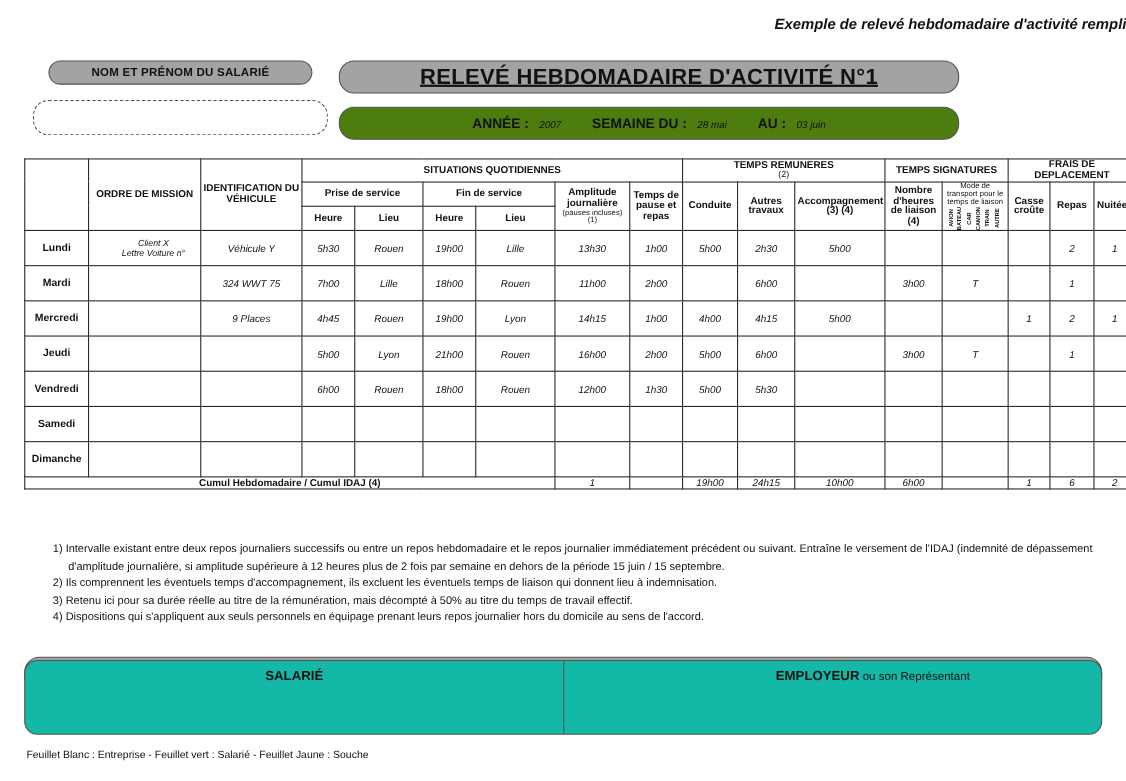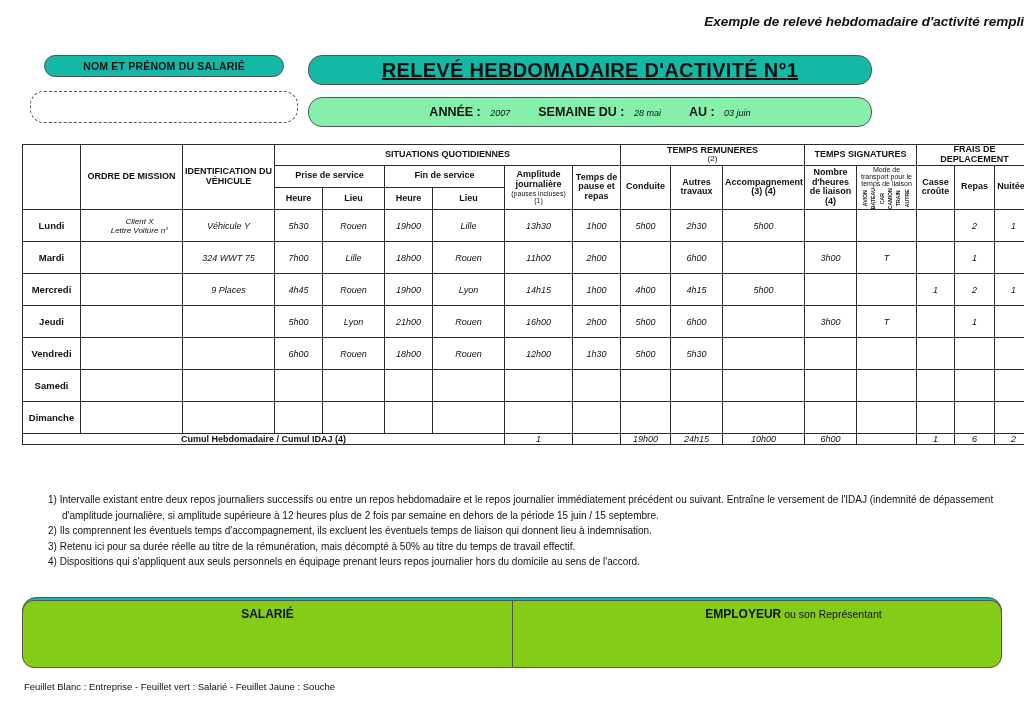--- a/index.html
+++ b/index.html
@@ -16,35 +16,35 @@
   
   .doc-caption{
     position:absolute;left:0;right:0;top:14px;
     text-align:right;
     font-style:italic;font-weight:bold;font-size:13.5px;
   }
 
   .header-zone{position:absolute;left:22px;top:55px;width:980px;height:78px;}
 
   .pill{
-    border:1px solid #555;border-radius:14px;background:#14b8a6;
+    border:1px solid #555;border-radius:14px;background:#a3a3a3;
     display:flex;align-items:center;justify-content:center;
     font-weight:bold;
     box-sizing:border-box;
   }
   .pill.white{background:#fff;}
   .pill.dashed{border-style:dashed;}
 
   #nom-pill{position:absolute;left:22px;top:0;width:240px;height:22px;font-size:10.5px;letter-spacing:.2px;}
   #nom-field{position:absolute;left:8px;top:36px;width:268px;height:32px;}
 
   #titre-pill{position:absolute;left:286px;top:0;width:564px;height:30px;font-size:20px;letter-spacing:.3px;text-decoration:underline;}
   #annee-bar{
     position:absolute;left:286px;top:42px;width:564px;height:30px;
-    border:1px solid #555;border-radius:14px;background:#86efac;
+    border:1px solid #555;border-radius:14px;background:#4d7c0f;
     box-sizing:border-box;display:flex;align-items:center;justify-content:center;gap:0;
     font-size:12.5px;
   }
   #annee-bar .lbl{font-weight:bold;}
   #annee-bar .val{font-style:italic;margin-left:6px;}
   #annee-bar .grp{margin:0 14px;white-space:nowrap;}
 
   
   table.main{
     position:absolute;left:22px;top:144px;
@@ -88,21 +88,21 @@
   .notes p{margin:0 0 1px 0;}
   .notes .indent{padding-left:14px;}
 
   
   #obs-pill{
     position:absolute;left:22px;top:597px;width:980px;height:32px;
     font-size:13px;
   }
   #obs-box{
     position:absolute;left:22px;top:600px;width:980px;height:68px;
-    border:1px solid #555;border-radius:12px;background:#84cc16;box-sizing:border-box;
+    border:1px solid #555;border-radius:12px;background:#14b8a6;box-sizing:border-box;
   }
   #obs-box .divider{
     position:absolute;left:50%;top:0;bottom:0;width:1px;background:#555;
   }
   #obs-box .lab{
     position:absolute;top:6px;width:50%;text-align:center;font-size:12px;font-weight:bold;
   }
   #obs-box .lab.left{left:0;}
   #obs-box .lab.right{left:50%;padding-left:37px;}
   #obs-box .lab .thin{font-weight:normal;font-size:10.5px;}

